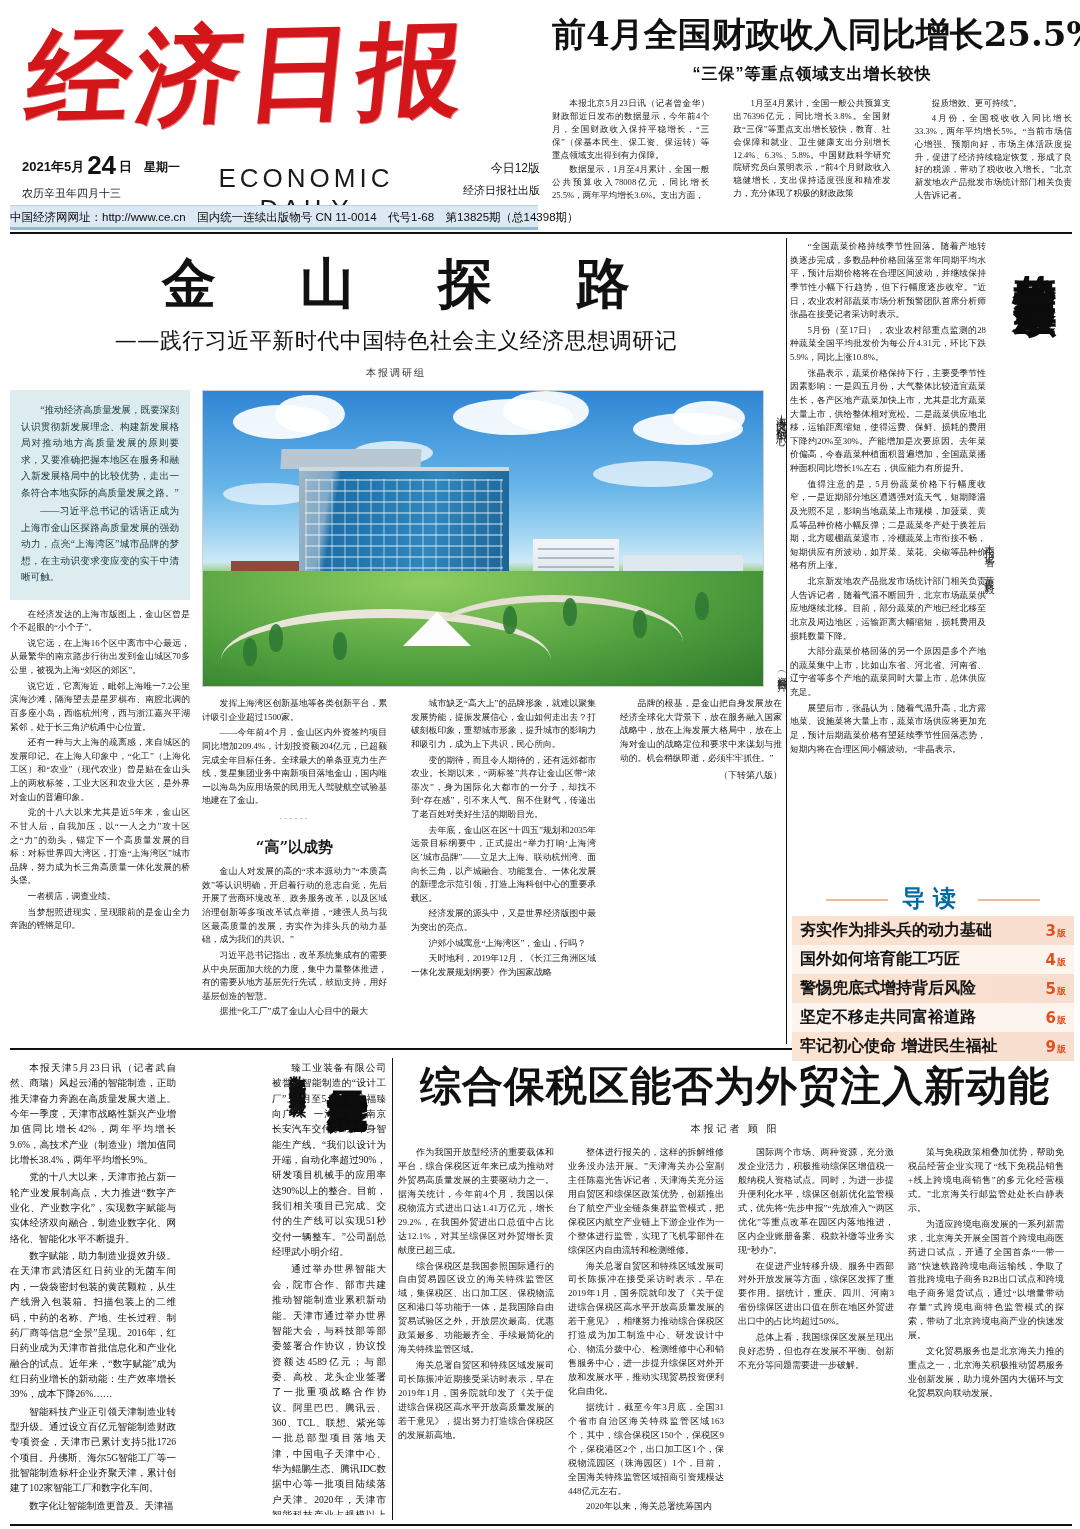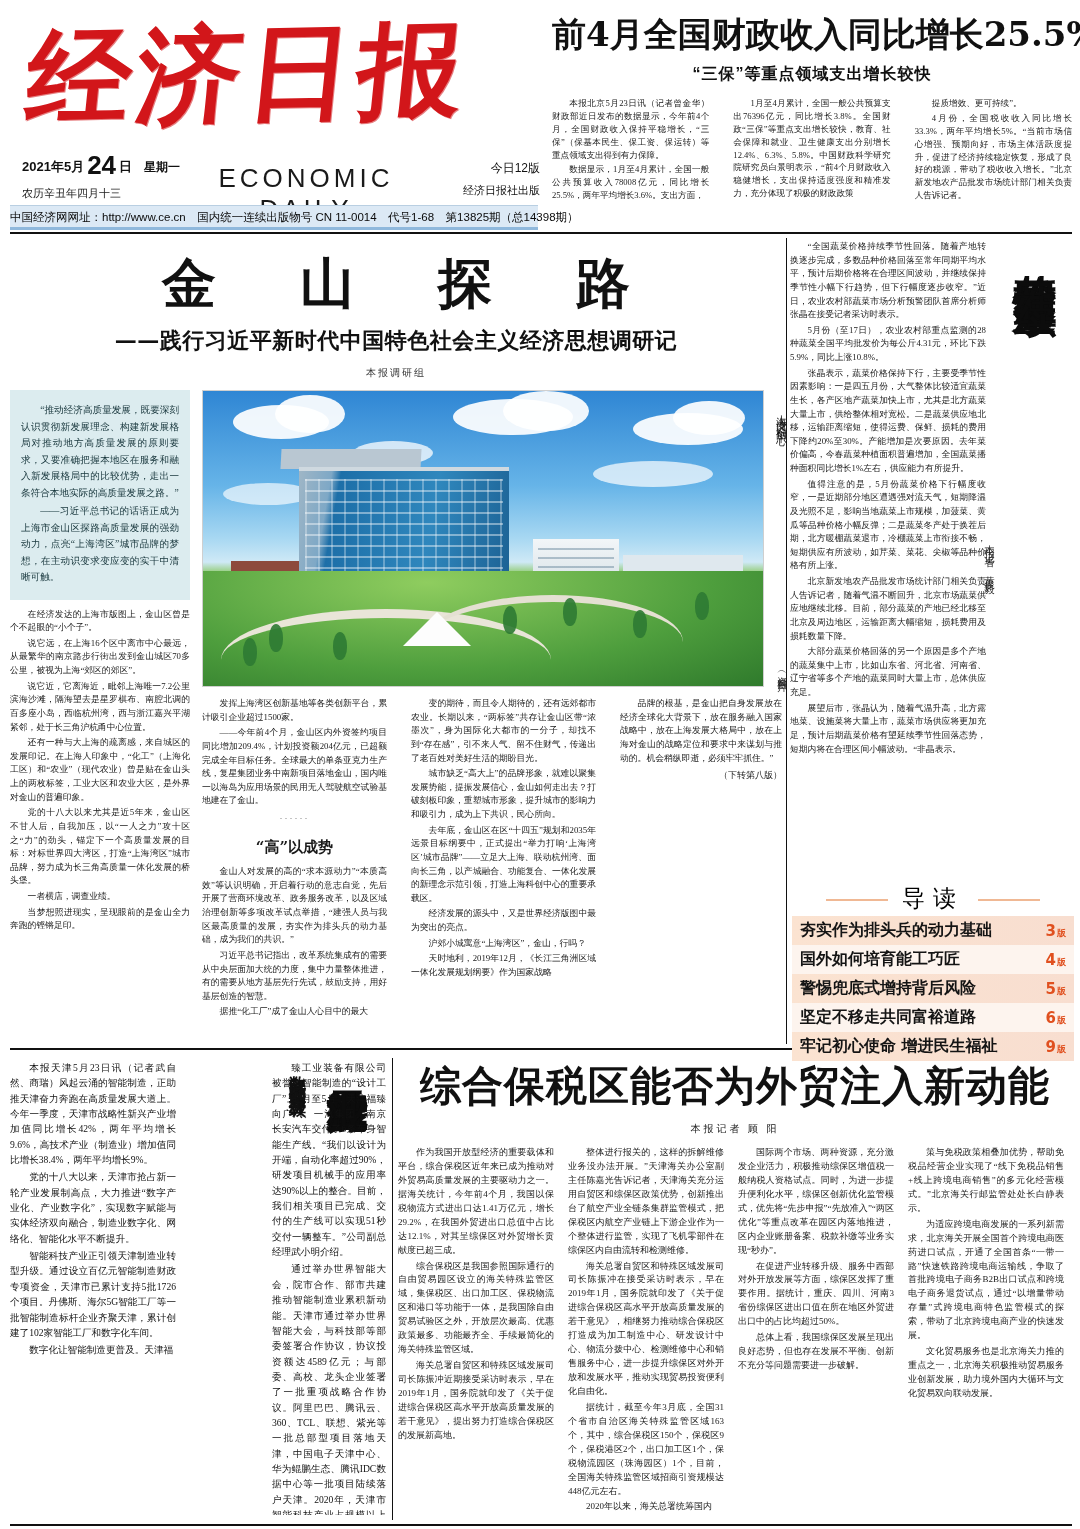--- a/index.html
+++ b/index.html
@@ -68,21 +68,21 @@
   .lead-col p.lede{text-indent:2em;}
 
   
   .feature{position:absolute;left:10px;top:236px;width:772px;height:810px;}
   .feat-title{
     font-family:"DejaVu Serif",serif;font-weight:bold;
     font-size:54px;line-height:66px;text-align:center;
     letter-spacing:84px;text-indent:84px;margin-top:14px;
   }
   .feat-sub{
-    font-family:"DejaVu Serif",serif;font-weight:bold;
+    font-family:"DejaVu Serif",serif;font-weight:normal;
     font-size:22px;text-align:center;margin-top:10px;letter-spacing:.5px;
   }
   .feat-byline{font-size:10px;text-align:center;margin-top:10px;letter-spacing:2px;color:#333;}
 
   .feat-body{display:flex;gap:12px;margin-top:10px;}
   .quote-col{width:180px;}
   .quote-box{
     background:#dcecef;padding:12px 11px 14px 11px;
     font-size:9.6px;line-height:1.72;text-align:justify;color:#15343a;
   }
@@ -162,21 +162,21 @@
   .rc-text{
     position:absolute;left:0;top:4px;width:196px;
     font-size:8.8px;line-height:1.55;text-align:justify;color:#1a1a1a;
   }
   .rc-text p{margin:0 0 2px 0;text-indent:2em;}
 
   
   .daodu{position:absolute;left:792px;top:880px;width:282px;}
   .daodu-head{position:relative;height:36px;text-align:center;}
   .daodu-head .t{
-    font-family:"DejaVu Sans",sans-serif;font-weight:normal;color:#000000;
+    font-family:"DejaVu Sans",sans-serif;font-weight:bold;color:#0369a1;
     font-size:23px;letter-spacing:8px;line-height:36px;
   }
   .daodu-head .ln{position:absolute;top:19px;width:62px;height:2px;background:#f0b894;}
   .daodu-head .ln.l{left:34px;}
   .daodu-head .ln.r{right:34px;}
   .dd-item{
     display:flex;align-items:center;justify-content:space-between;
     height:29px;padding:0 8px;
     font-family:"DejaVu Sans",sans-serif;font-weight:bold;font-size:16px;color:#141414;
   }
@@ -332,22 +332,22 @@
           <div class="col-text" style="width:185px;height:370px;overflow:hidden;">
             <p>发挥上海湾区创新基地等各类创新平台，累计吸引企业超过1500家。</p>
             <p>——今年前4个月，金山区内外资签约项目同比增加209.4%，计划投资额204亿元，已超额完成全年目标任务。全球最大的单条亚克力生产线，复星集团业务中南新项目落地金山，国内唯一以海岛为应用场景的民用无人驾驶航空试验基地建在了金山。</p>
             <div class="dots">······</div>
             <div class="sec-head">“高”以成势</div>
             <p>金山人对发展的高的“求本源动力”“本质高效”等认识明确，开启着行动的意志自觉，先后开展了营商环境改革、政务服务改革，以及区域治理创新等多项改革试点举措，“建强人员与我区最高质量的发展，夯实作为排头兵的动力基础，成为我们的共识。”</p>
             <p>习近平总书记指出，改革系统集成有的需要从中央层面加大统的力度，集中力量整体推进，有的需要从地方基层先行先试，鼓励支持，用好基层创造的智慧。</p>
             <p>据推“化工厂”成了金山人心目中的最大</p>
           </div>
           <div class="col-text" style="width:185px;height:370px;overflow:hidden;">
+            <p>城市缺乏“高大上”的品牌形象，就难以聚集发展势能，提振发展信心，金山如何走出去？打破刻板印象，重塑城市形象，提升城市的影响力和吸引力，成为上下共识，民心所向。</p>
             <p>变的期待，而且令人期待的，还有远郊都市农业。长期以来，“两标签”共存让金山区带“浓墨次”，身为国际化大都市的一分子，却找不到“存在感”，引不来人气、留不住财气，传递出了老百姓对美好生活的期盼目光。</p>
-            <p>城市缺乏“高大上”的品牌形象，就难以聚集发展势能，提振发展信心，金山如何走出去？打破刻板印象，重塑城市形象，提升城市的影响力和吸引力，成为上下共识，民心所向。</p>
             <p>去年底，金山区在区“十四五”规划和2035年远景目标纲要中，正式提出“举力打响‘上海湾区’城市品牌”——立足大上海、联动杭州湾、面向长三角，以产城融合、功能复合、一体化发展的新理念示范引领，打造上海科创中心的重要承载区。</p>
             <p>经济发展的源头中，又是世界经济版图中最为突出的亮点。</p>
             <p>沪郊小城寓意“上海湾区”，金山，行吗？</p>
             <p>天时地利，2019年12月，《长江三角洲区域一体化发展规划纲要》作为国家战略</p>
           </div>
           <div class="col-text" style="width:162px;height:370px;overflow:hidden;position:relative;">
             <p>品牌的根基，是金山把自身发展放在经济全球化大背景下，放在服务融入国家战略中，放在上海发展大格局中，放在上海对金山的战略定位和要求中来谋划与推动的。机会稍纵即逝，必须牢牢抓住。”</p>
             <div class="cont-note">（下转第八版）</div>
           </div>
         </div>
@@ -398,20 +398,21 @@
       </div>
     </div>
   </div>
 
   <div class="tj">
     <div class="tj-title">天津发力智能科技产业</div>
     <div class="tj-sub">数字赋能引领制造业转型升级</div>
     <div class="tj-c1">
       <p class="lede">本报天津5月23日讯（记者武自然、商瑞）风起云涌的智能制造，正助推天津奋力奔跑在高质量发展大道上。今年一季度，天津市战略性新兴产业增加值同比增长42%，两年平均增长9.6%，高技术产业（制造业）增加值同比增长38.4%，两年平均增长9%。</p>
       <p>党的十八大以来，天津市抢占新一轮产业发展制高点，大力推进“数字产业化、产业数字化”，实现数字赋能与实体经济双向融合，制造业数字化、网络化、智能化水平不断提升。</p>
+      <p>数字赋能，助力制造业提效升级。在天津市武清区红日药业的无菌车间内，一袋袋密封包装的黄芪颗粒，从生产线滑入包装箱。扫描包装上的二维码，中药的名称、产地、生长过程、制药厂商等信息“全景”呈现。2016年，红日药业成为天津市首批信息化和产业化融合的试点。近年来，“数字赋能”成为红日药业增长的新动能：生产效率增长39%，成本下降26%……</p>
       <p>智能科技产业正引领天津制造业转型升级。通过设立百亿元智能制造财政专项资金，天津市已累计支持5批1726个项目。丹佛斯、海尔5G智能工厂等一批智能制造标杆企业齐聚天津，累计创建了102家智能工厂和数字化车间。</p>
       <p>数字化让智能制造更普及。天津福</p>
     </div>
     <div class="tj-c2">
       <p>臻工业装备有限公司被誉为智能制造的“设计工厂”。4月至5月，天津福臻向广汽、一汽集团、南京长安汽车交付了6条车身智能生产线。“我们以设计为开端，自动化率超过90%，研发项目机械手的应用率达90%以上的整合。目前，我们相关项目已完成、交付的生产线可以实现51秒交付一辆整车。”公司副总经理武小明介绍。</p>
       <p>通过举办世界智能大会，院市合作、部市共建推动智能制造业累积新动能。天津市通过举办世界智能大会，与科技部等部委签署合作协议，协议投资额达4589亿元；与部委、高校、龙头企业签署了一批重项战略合作协议。阿里巴巴、腾讯云、360、TCL、联想、紫光等一批总部型项目落地天津，中国电子天津中心、华为鲲鹏生态、腾讯IDC数据中心等一批项目陆续落户天津。2020年，天津市智能科技产业占规模以上工业和限额以上信息服务业比重达23.6%。以智能科技产业为引领的“1+3+4”现代工业产业体系，成为天津“制造业立市”的强劲支撑。</p>
 
     </div>
   </div>
 

